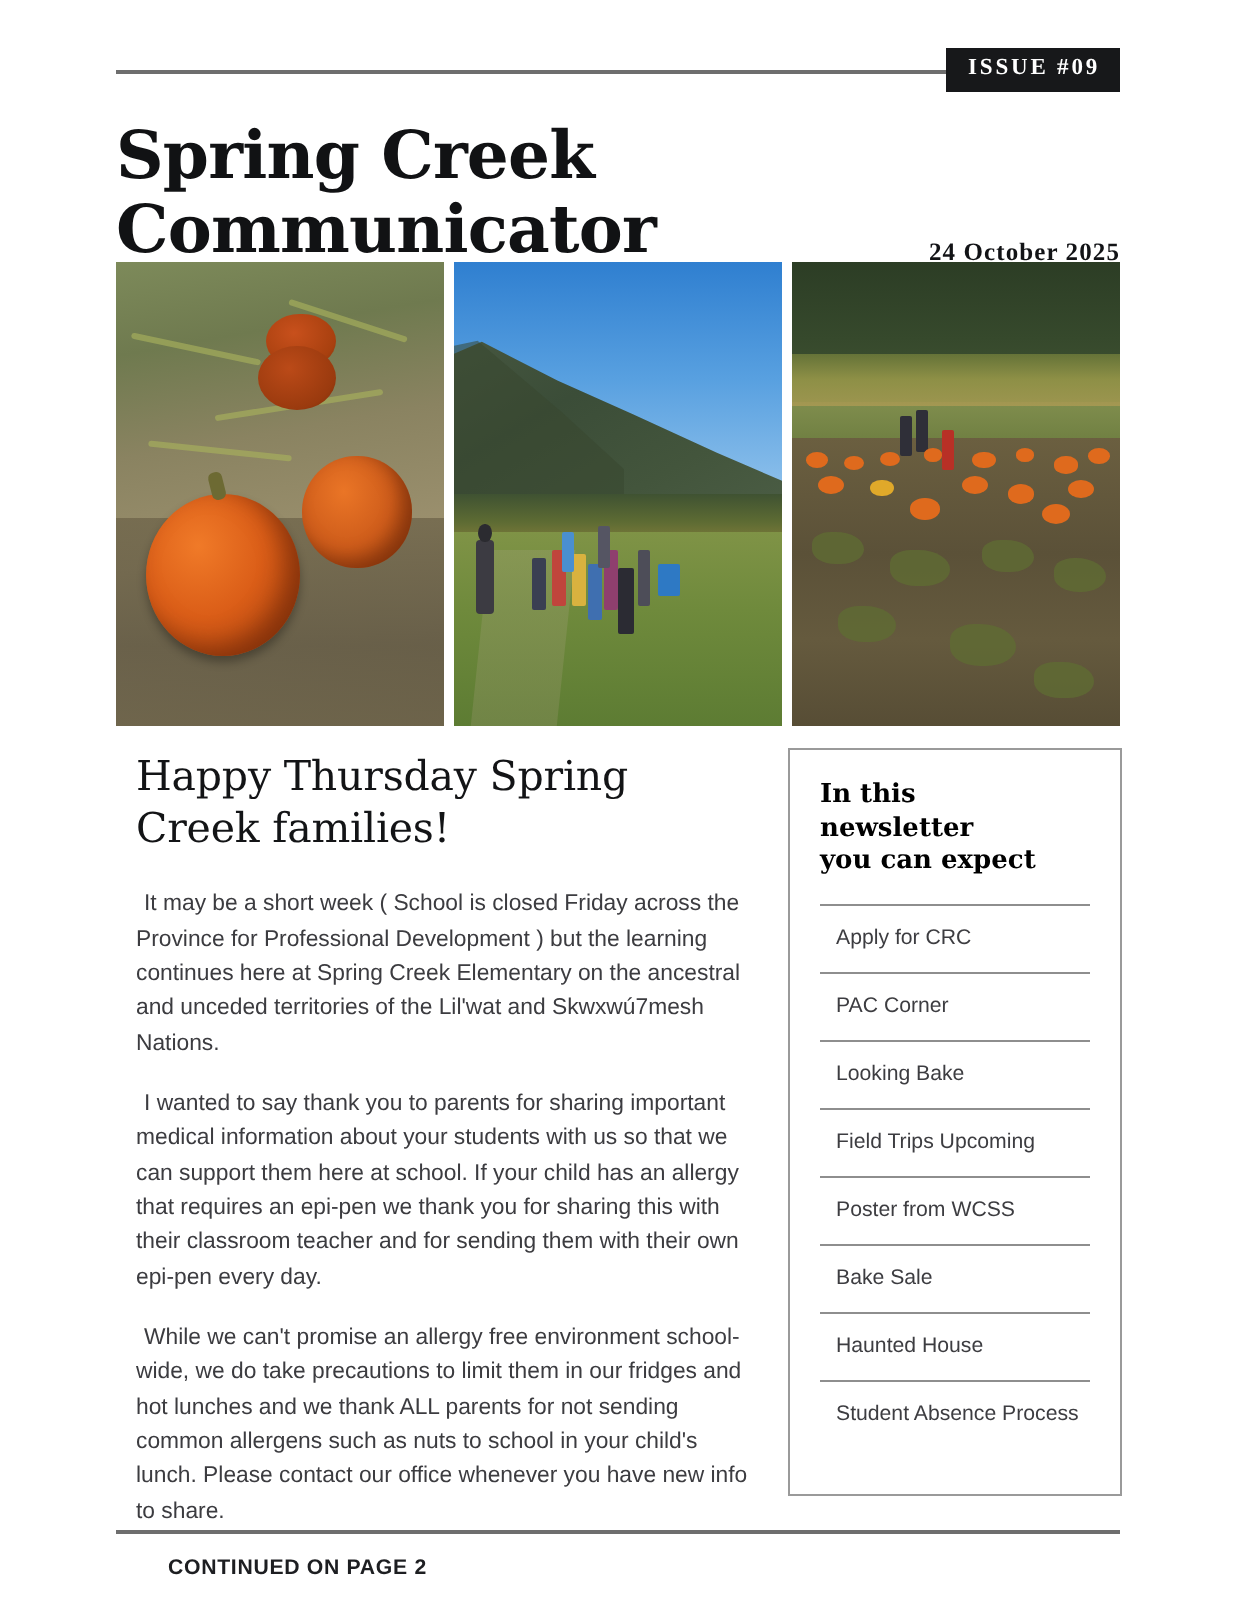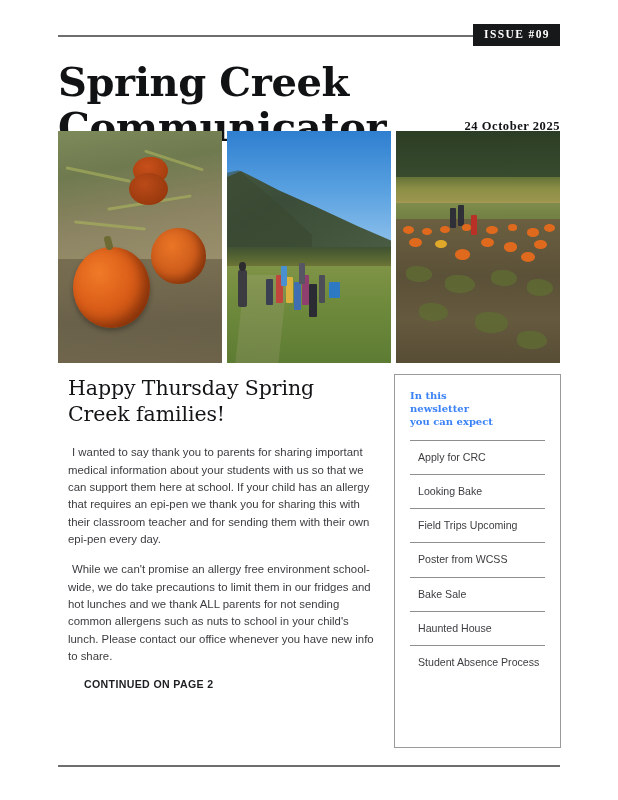--- a/index.html
+++ b/index.html
@@ -24,21 +24,21 @@
     font-family: "Liberation Serif", serif;
     font-weight: bold; font-size: 11.5px;
     letter-spacing: 1.4px;
     padding: 5px 10px 5px 11px;
     line-height: 1;
   }
   .title-row { position: relative; margin-top: 10px; height: 78px; }
   .paper-title {
     font-family: "DejaVu Serif", "Liberation Serif", serif;
     font-weight: bold;
-    font-size: 40px;
+    font-size: 33px;
     line-height: 1.12;
     letter-spacing: -0.4px;
     color: #111214;
     white-space: pre-line;
   }
   .issue-date {
     position: absolute; right: 0; bottom: 4px;
     font-family: "Liberation Serif", serif;
     font-weight: bold; font-size: 12.5px;
     letter-spacing: 0.55px;
@@ -191,22 +191,22 @@
 
   
   .sidebar {
     position: absolute; left: 394px; top: 374px;
     width: 167px; height: 374px;
     border: 1px solid #9a9a9a; background: #fff;
     padding: 15px 15px 0 15px;
   }
   .sb-title {
     font-family: "DejaVu Serif", "Liberation Serif", serif;
-    font-weight: bold; font-size: 10px;
-    line-height: 1.28; color: #3b82f6;
+    font-weight: bold; font-size: 13px;
+    line-height: 1.28; color: #000000;
     white-space: pre-line;
     padding-bottom: 12px;
   }
   .sb-list { list-style: none; }
   .sb-item {
     border-top: 1px solid #8e8e8e;
     font-family: "Liberation Sans", sans-serif;
     font-size: 10.6px; color: #3d3d41;
     line-height: 1.42;
     padding: 9px 0 9px 8px;
@@ -299,32 +299,34 @@
       <div class="leaf" style="left:80%;top:64%;width:16%;height:7%"></div>
       <div class="leaf" style="left:14%;top:74%;width:18%;height:8%"></div>
       <div class="leaf" style="left:48%;top:78%;width:20%;height:9%"></div>
       <div class="leaf" style="left:74%;top:86%;width:18%;height:8%"></div>
     </div>
   </div>
 
   <div class="main-col">
     <h1 class="headline">Happy Thursday Spring Creek families!</h1>
     <div class="body-copy">
+      <p>It may be a short week ( School is closed Friday across the Province for Professional Development ) but the learning continues here at Spring Creek Elementary on the ancestral and unceded territories of the Lil'wat and Skwxwú7mesh Nations.</p>
       <p>I wanted to say thank you to parents for sharing important medical information about your students with us so that we can support them here at school. If your child has an allergy that requires an epi-pen we thank you for sharing this with their classroom teacher and for sending them with their own epi-pen every day.</p>
       <p>While we can't promise an allergy free environment school-wide, we do take precautions to limit them in our fridges and hot lunches and we thank ALL parents for not sending common allergens such as nuts to school in your child's lunch. Please contact our office whenever you have new info to share.</p>
     </div>
     <div class="continued">CONTINUED ON PAGE 2</div>
   </div>
 
   <div class="sidebar">
     <div class="sb-title">In this
 newsletter
 you can expect</div>
     <ul class="sb-list">
       <li class="sb-item">Apply for CRC</li>
+      <li class="sb-item">PAC Corner</li>
       <li class="sb-item">Looking Bake</li>
       <li class="sb-item">Field Trips Upcoming</li>
       <li class="sb-item">Poster from WCSS</li>
       <li class="sb-item">Bake Sale</li>
       <li class="sb-item">Haunted House</li>
       <li class="sb-item">Student Absence Process</li>
     </ul>
   </div>
 
   <div class="footer-rule"></div>

